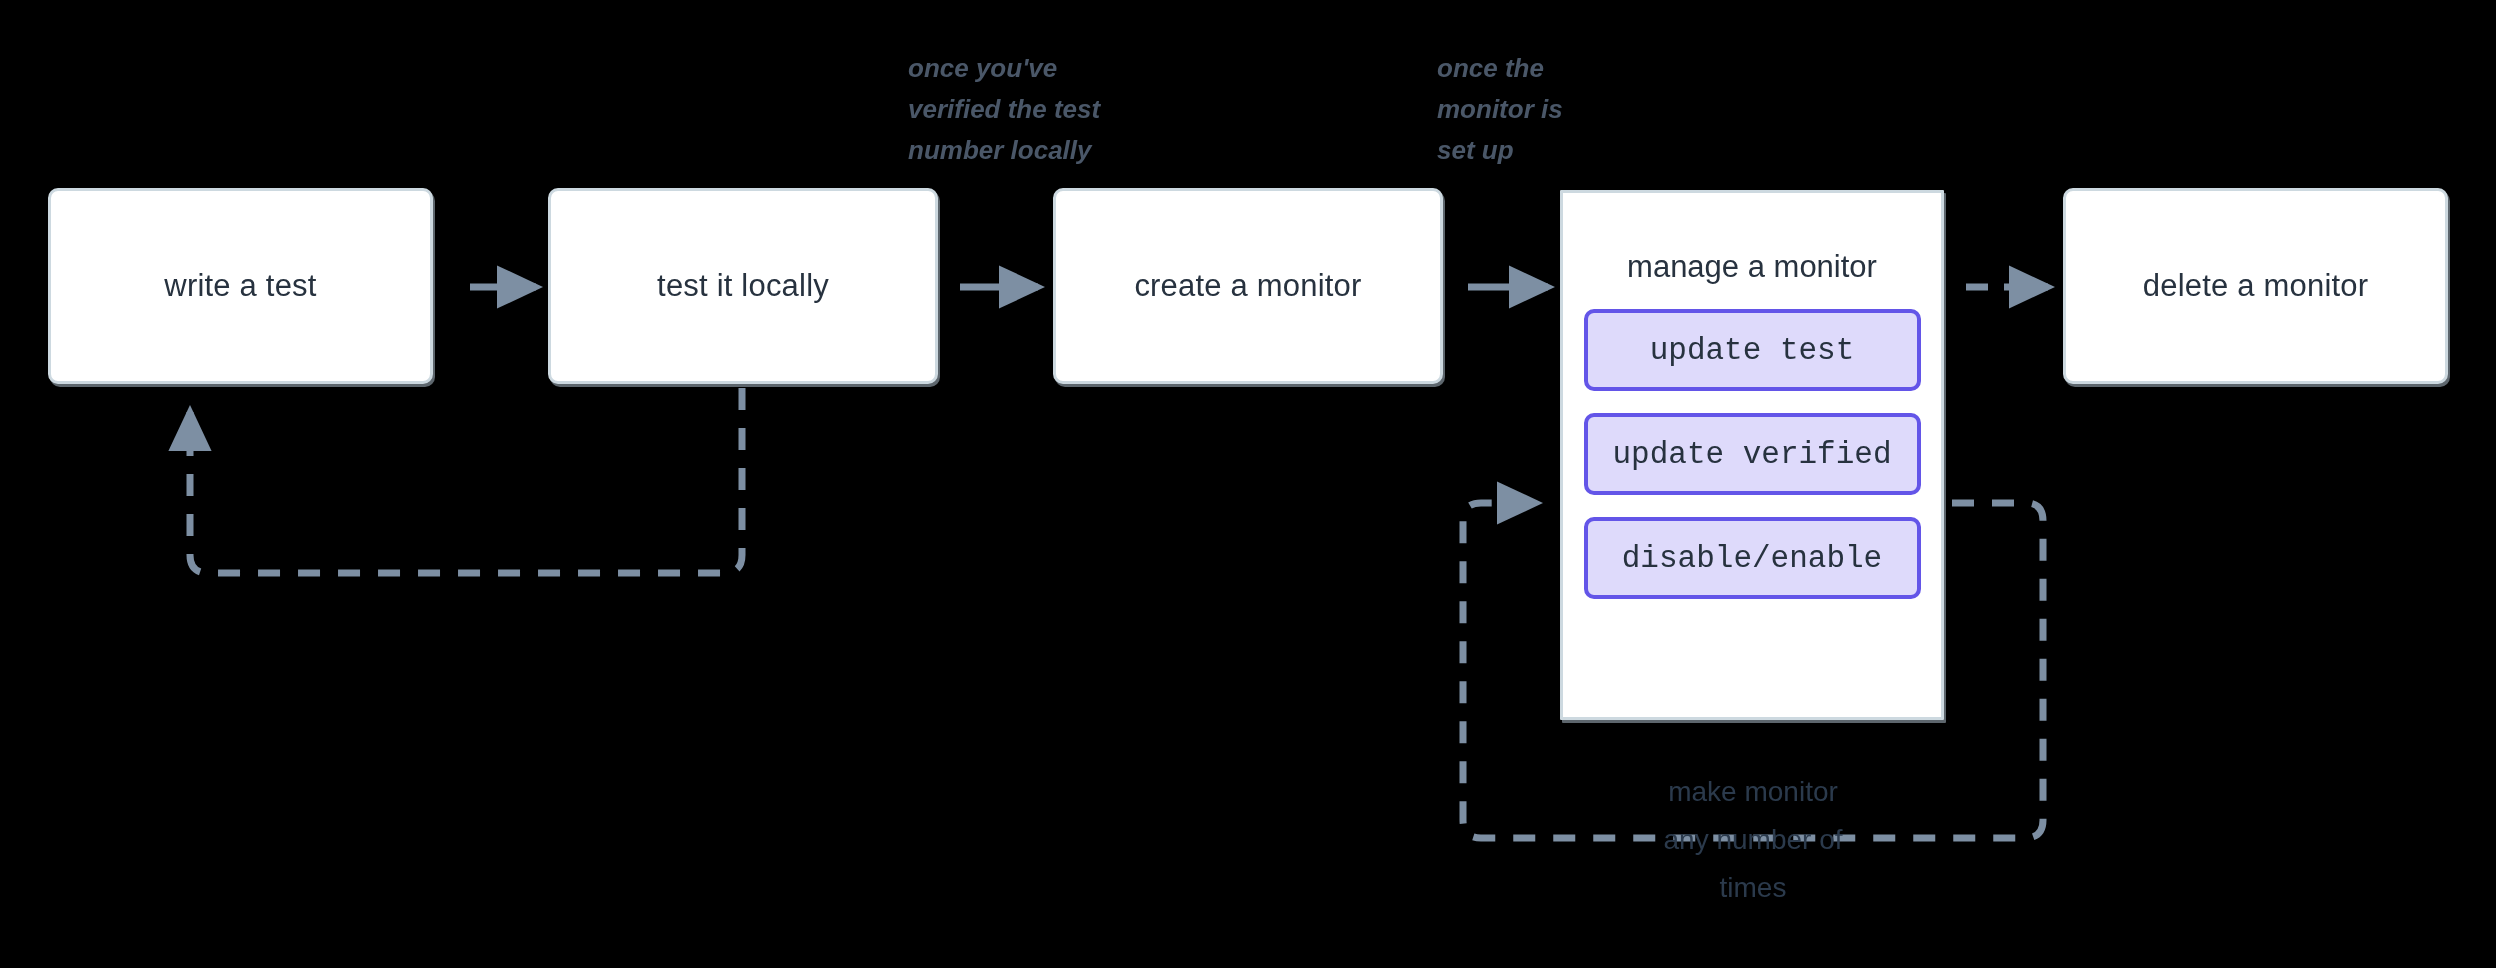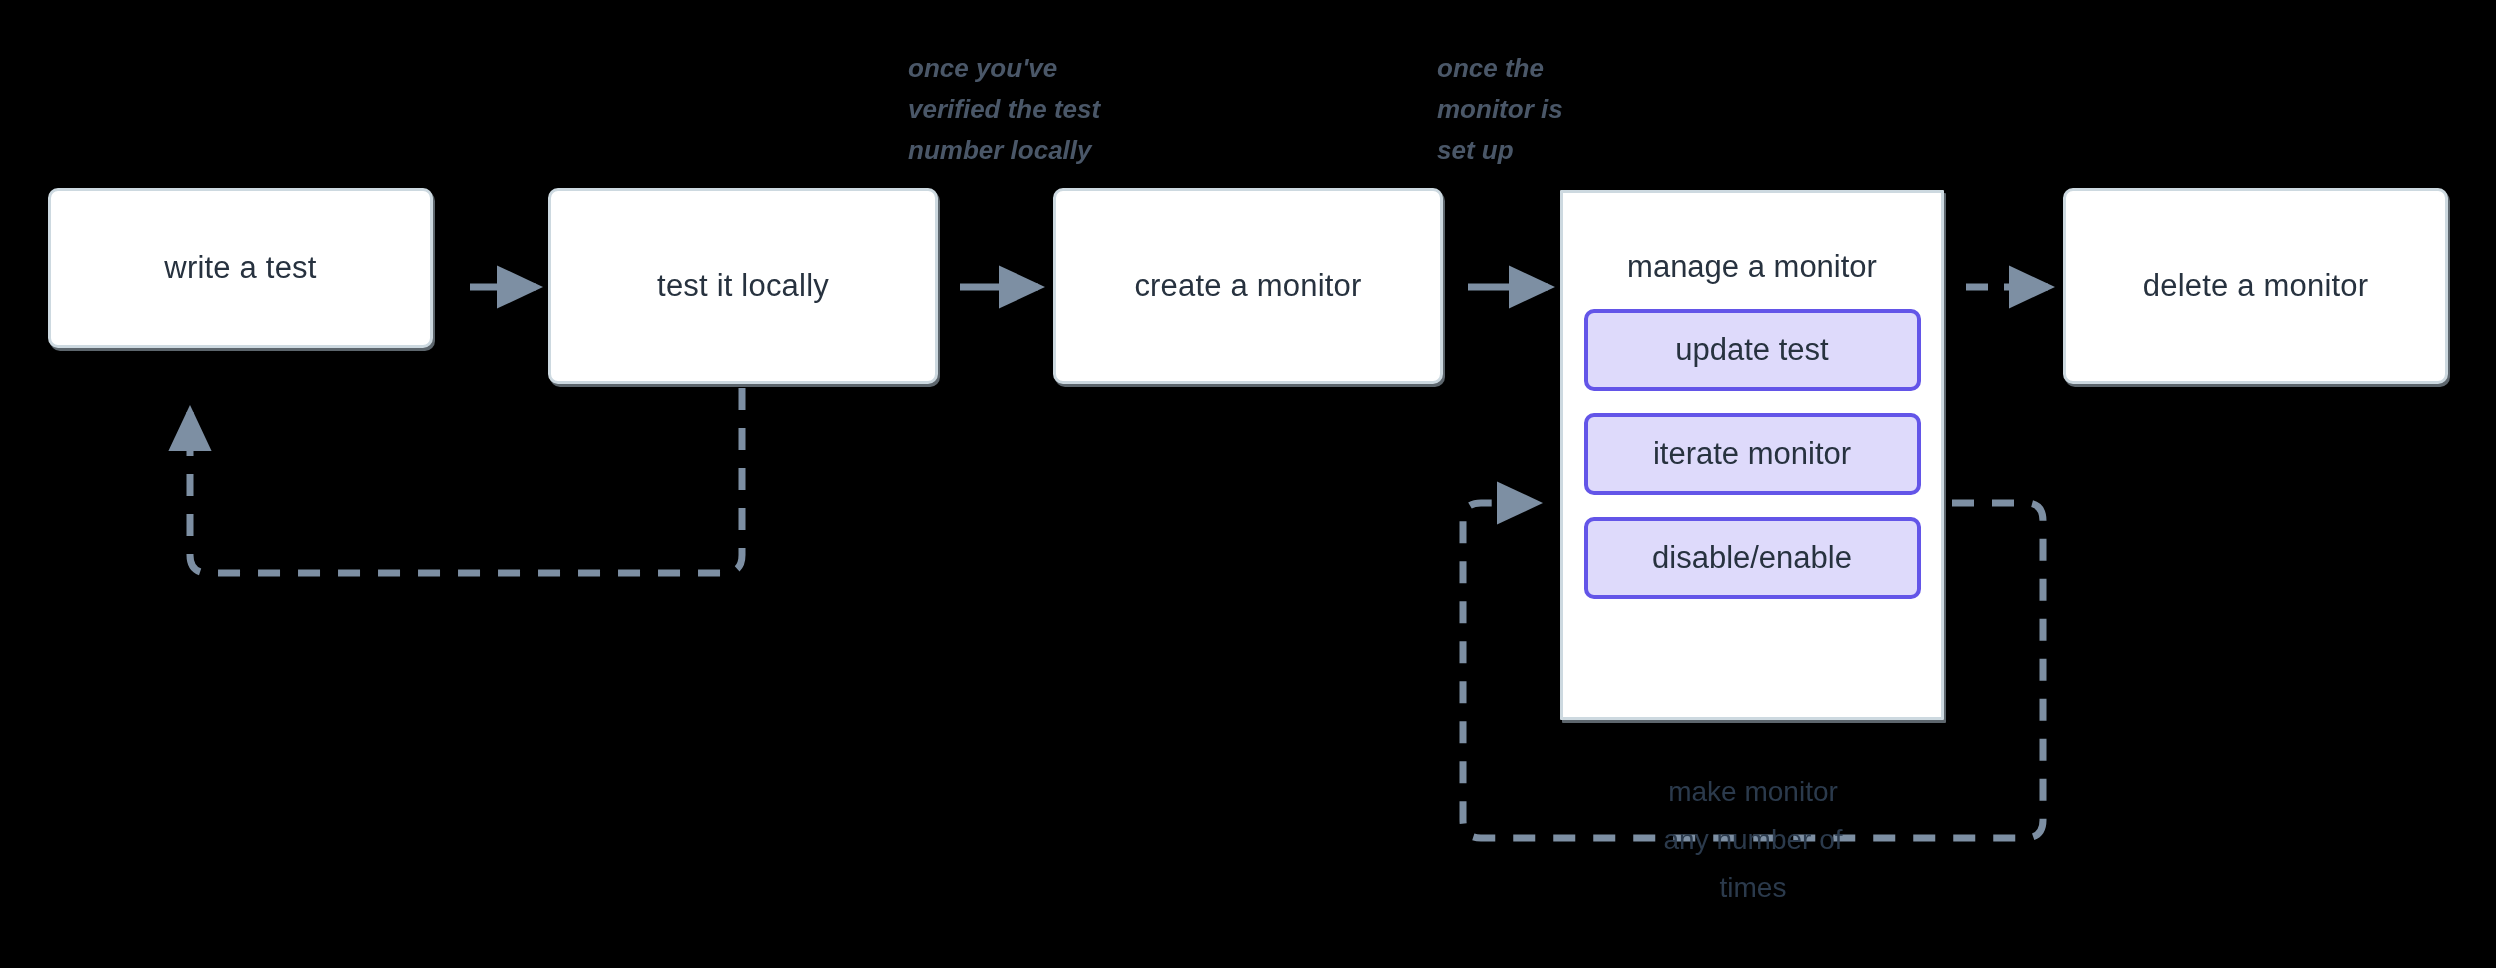--- a/index.html
+++ b/index.html
@@ -62,20 +62,21 @@
     background: #dedafb;
     border: 4px solid #6355e8;
     border-radius: 10px;
     box-sizing: border-box;
     display: flex;
     align-items: center;
     justify-content: center;
     color: #27323f;
     font-size: 31px;
     margin-bottom: 22px;
+    font-family: Liberation Mono, monospace;
   }
   .annotation {
     position: absolute;
     color: #4a5768;
     font-size: 26px;
     font-style: italic;
     font-weight: 600;
     line-height: 41px;
     white-space: pre-line;
   }
@@ -118,39 +119,39 @@
 
     <g>
       <path d="M742,388 L742,555 Q742,573 724,573 L208,573 Q190,573 190,555 L190,412" fill="none" stroke="#7d8fa3" stroke-width="7" stroke-dasharray="22 18" stroke-linecap="butt" marker-end="url(#arrowhead)"></path>
     </g>
 
     <g>
       <path d="M1952,503 L2026,503 Q2043,503 2043,521 L2043,820 Q2043,838 2025,838 L1481,838 Q1463,838 1463,820 L1463,521 Q1463,503 1481,503 L1536,503" fill="none" stroke="#7d8fa3" stroke-width="7" stroke-dasharray="22 18" stroke-linecap="butt" marker-end="url(#arrowhead)"></path>
     </g>
   </svg>
 
-  <div class="node" style="left:48px; top:188px; width:385px; height:160px;">
+  <div class="node" style="left:48px; top:188px; width:385px; height:196px;">
     <span>write a test</span>
   </div>
 
   <div class="node" style="left:548px; top:188px; width:390px; height:196px;">
     <span>test it locally</span>
   </div>
 
   <div class="node" style="left:1053px; top:188px; width:390px; height:196px;">
     <span>create a monitor</span>
   </div>
 
   <div class="group-node" style="left:1560px; top:190px; width:384px; height:530px;">
     <div class="group-title">manage a monitor</div>
     <div class="sub-node">
       <span>update test</span>
     </div>
     <div class="sub-node">
-      <span>iterate monitor</span>
+      <span>update verified</span>
     </div>
     <div class="sub-node">
       <span>disable/enable</span>
     </div>
   </div>
 
   <div class="node" style="left:2063px; top:188px; width:385px; height:196px;text-align:right;">
     <span>delete a monitor</span>
   </div>
 

